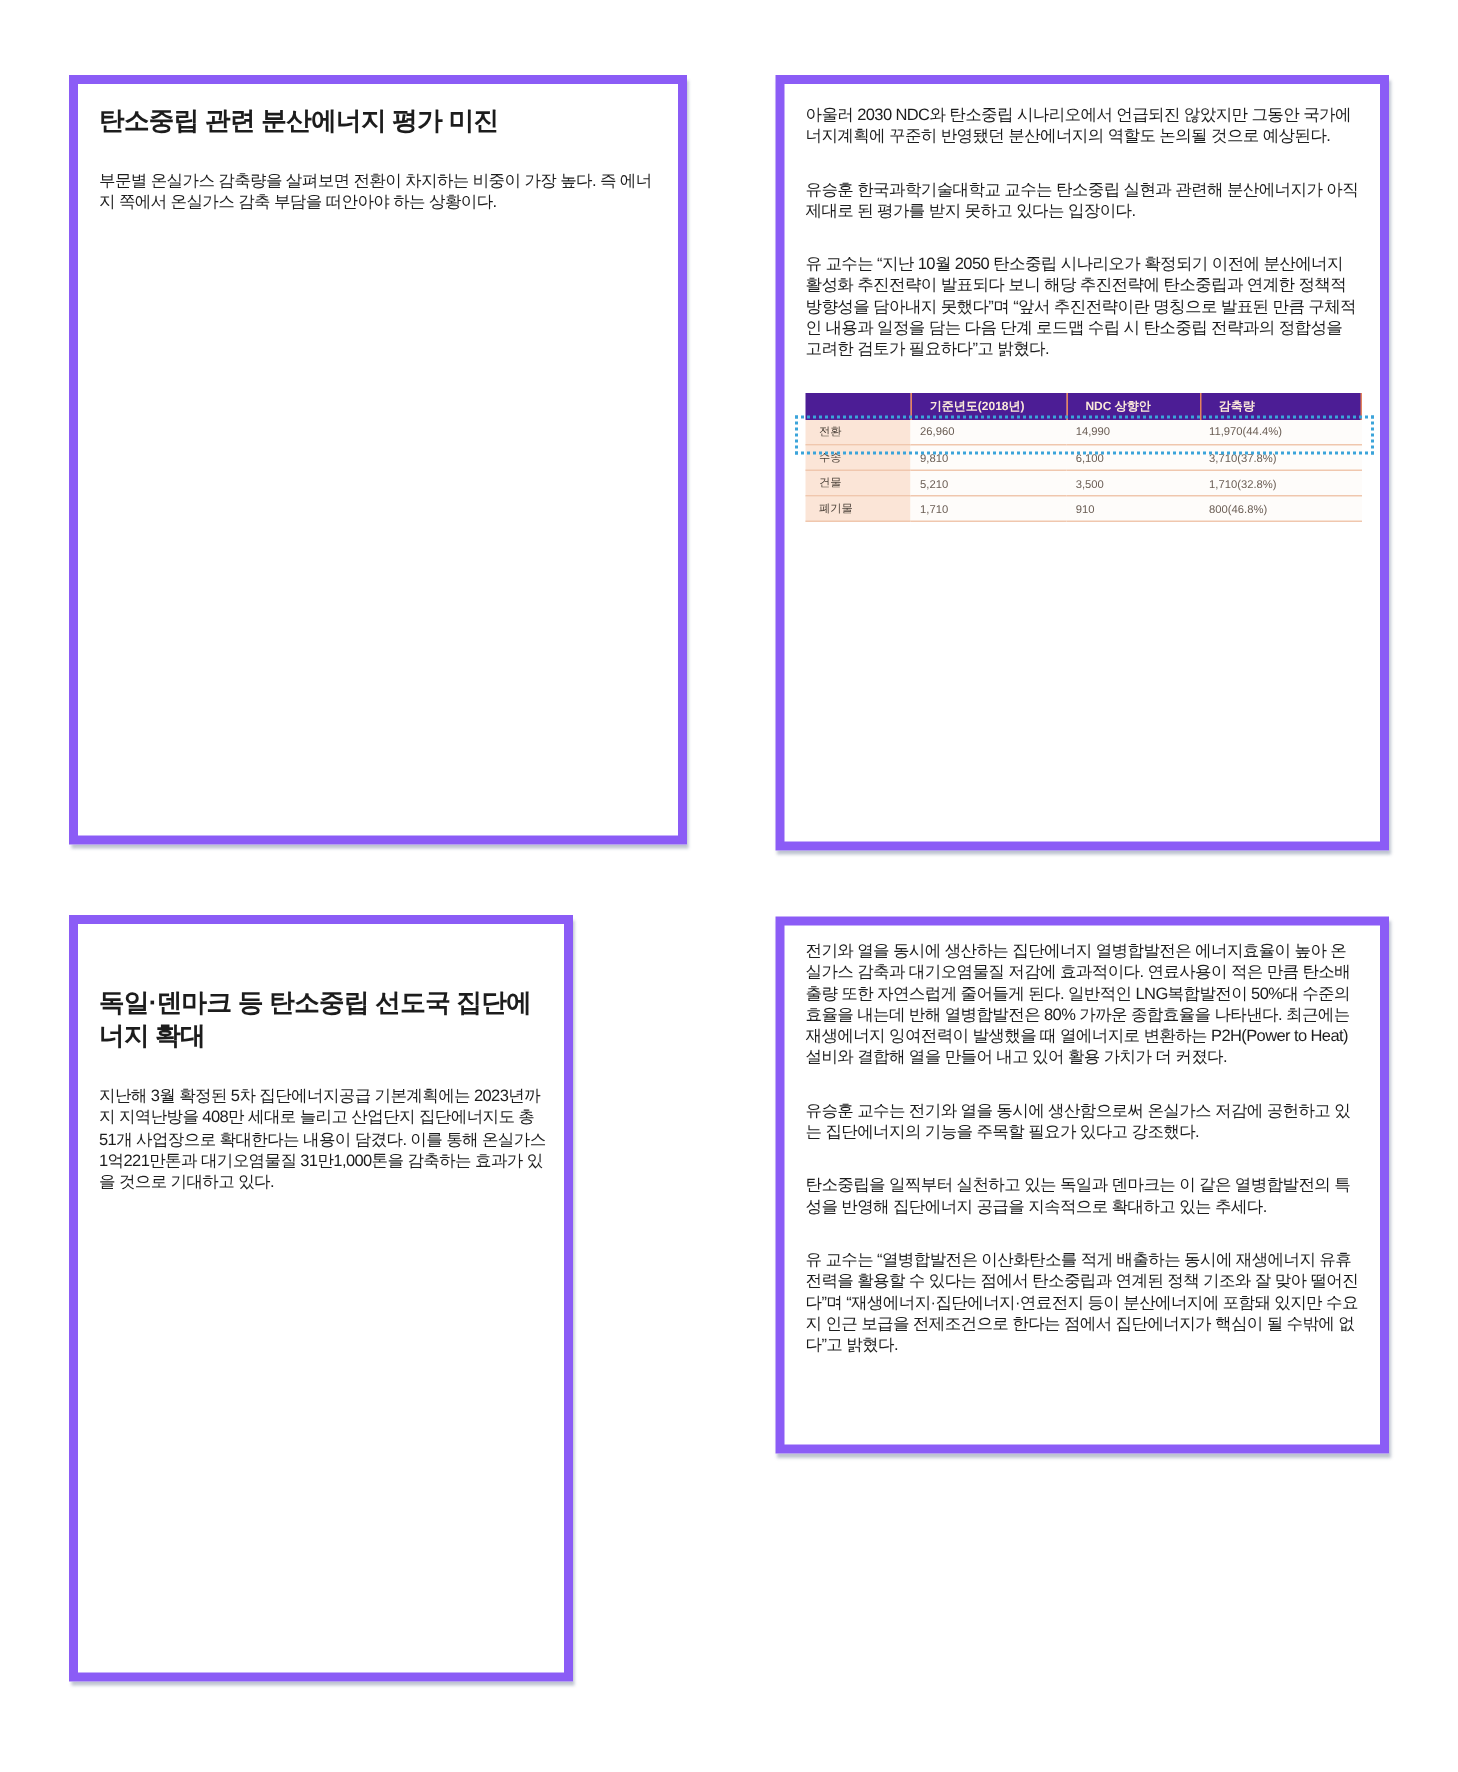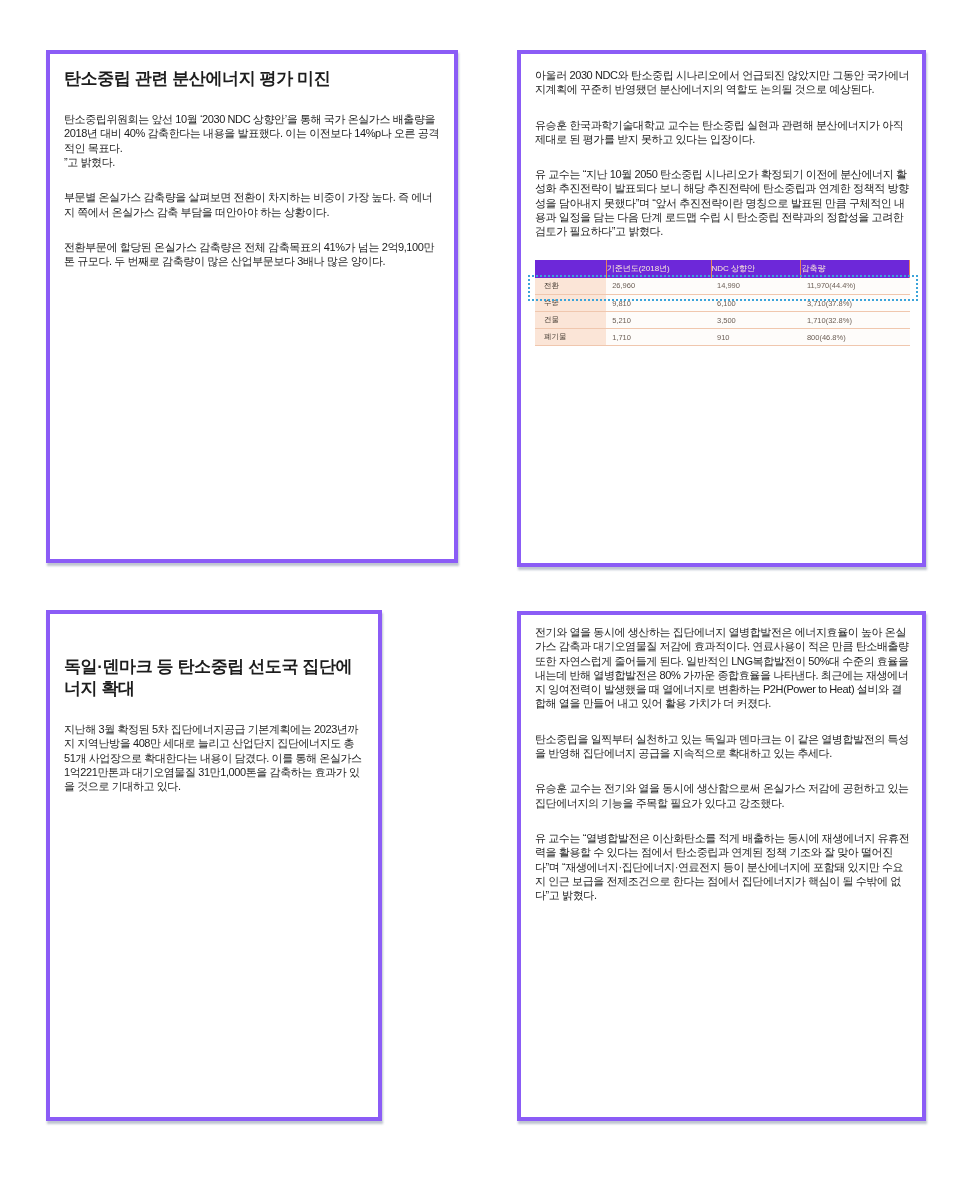--- a/index.html
+++ b/index.html
@@ -2,29 +2,29 @@
 <html><head>
 <meta charset="utf-8">
 <style>
   html,body{margin:0;padding:0;}
   body{
     width:972px;height:1181px;position:relative;background:#ffffff;
     font-family:"Liberation Sans","DejaVu Sans",sans-serif;
     color:#1c1c1c;
   }
   .panel{
-    position:absolute;background:#ffffff;border:4px solid #8b5cf6;
+    position:absolute;background:#ffffff;border:6px solid #8b5cf6;
     box-sizing:border-box;overflow:hidden;
     box-shadow:1px 3px 2px rgba(110,125,150,0.45);
   }
   .panel-inner{padding:14px 12px 10px 14px;}
   .panel-tl{left:46px;top:50px;width:412px;height:513px;}
   .panel-tr{left:517px;top:50px;width:409px;height:517px;}
   .panel-bl{left:46px;top:610px;width:336px;height:511px;}
-  .panel-br{left:517px;top:611px;width:409px;height:510px;}
+  .panel-br{left:517px;top:611px;width:409px;height:358px;}
   .panel-bl .panel-inner{padding-top:42px;}
   .panel-br .panel-inner{padding-top:10px;}
   .box-title{
     font-weight:bold;font-size:17px;line-height:1.3;margin:0 0 22px 0;
     letter-spacing:-0.4px;
   }
   .para{
     font-size:11px;line-height:1.3;margin:0 0 21px 0;
     letter-spacing:-0.4px;white-space:pre-line;text-align:left;
   }
@@ -34,44 +34,41 @@
   .table-wrap{position:relative;margin-top:10px;}
   table.ndc{
     width:100%;border-collapse:collapse;table-layout:fixed;
     font-size:7.5px;color:#6b5e55;
   }
   table.ndc col.c0{width:19%;}
   table.ndc col.c1{width:28%;}
   table.ndc col.c2{width:24%;}
   table.ndc col.c3{width:29%;}
   table.ndc th{
-    background:#6d28d9;color:#fbe9da;font-weight:normal;text-align:left;
-    font-size:8px;height:18px;padding:2px 0;box-sizing:border-box;
+    background:#4c1d95;color:#fbe9da;font-weight:bold;text-align:left;
+    font-size:8px;height:18px;padding:2px 12px;box-sizing:border-box;
     border-right:1px solid #e5835c;
   }
   table.ndc td{
     height:17px;padding:2px 6px;box-sizing:border-box;text-align:left;
     border-bottom:1px solid #f0c7ae;background:#fefcfa;
   }
   table.ndc td.rowlabel{background:#fbe5d7;color:#4a4038;padding-left:9px;}
   .marquee{
     position:absolute;left:-7px;right:-8px;top:15px;height:22px;
     border:2px dotted #3ba4da;pointer-events:none;
   }
 </style>
 </head>
 <body>
 
 <div class="panel panel-tl">
   <div class="panel-inner">
     <div class="box-title">탄소중립 관련 분산에너지 평가 미진</div>
-    <p class="para">탄소중립위원회는 앞선 10월 ‘2030 NDC 상향안’을 통해 국가 온실가스 배출량을 2018년 대비 40% 감축한다는 내용을 발표했다. 이는 이전보다 14%p나 오른 공격적인 목표다.
-”고 밝혔다.</p>
     <p class="para">부문별 온실가스 감축량을 살펴보면 전환이 차지하는 비중이 가장 높다. 즉 에너지 쪽에서 온실가스 감축 부담을 떠안아야 하는 상황이다.</p>
-    <p class="para">전환부문에 할당된 온실가스 감축량은 전체 감축목표의 41%가 넘는 2억9,100만톤 규모다. 두 번째로 감축량이 많은 산업부문보다 3배나 많은 양이다.</p>
 
   </div>
 </div>
 
 <div class="panel panel-tr">
   <div class="panel-inner">
     <p class="para">아울러 2030 NDC와 탄소중립 시나리오에서 언급되진 않았지만 그동안 국가에너지계획에 꾸준히 반영됐던 분산에너지의 역할도 논의될 것으로 예상된다.</p>
     <p class="para">유승훈 한국과학기술대학교 교수는 탄소중립 실현과 관련해 분산에너지가 아직 제대로 된 평가를 받지 못하고 있다는 입장이다.</p>
     <p class="para">유 교수는 “지난 10월 2050 탄소중립 시나리오가 확정되기 이전에 분산에너지 활성화 추진전략이 발표되다 보니 해당 추진전략에 탄소중립과 연계한 정책적 방향성을 담아내지 못했다”며 “앞서 추진전략이란 명칭으로 발표된 만큼 구체적인 내용과 일정을 담는 다음 단계 로드맵 수립 시 탄소중립 전략과의 정합성을 고려한 검토가 필요하다”고 밝혔다.</p>
 
@@ -128,17 +125,17 @@
 <div class="panel panel-bl">
   <div class="panel-inner">
     <div class="box-title">독일·덴마크 등 탄소중립 선도국 집단에너지 확대</div>
     <p class="para">지난해 3월 확정된 5차 집단에너지공급 기본계획에는 2023년까지 지역난방을 408만 세대로 늘리고 산업단지 집단에너지도 총 51개 사업장으로 확대한다는 내용이 담겼다. 이를 통해 온실가스 1억221만톤과 대기오염물질 31만1,000톤을 감축하는 효과가 있을 것으로 기대하고 있다.</p>
   </div>
 </div>
 
 <div class="panel panel-br">
   <div class="panel-inner">
     <p class="para">전기와 열을 동시에 생산하는 집단에너지 열병합발전은 에너지효율이 높아 온실가스 감축과 대기오염물질 저감에 효과적이다. 연료사용이 적은 만큼 탄소배출량 또한 자연스럽게 줄어들게 된다. 일반적인 LNG복합발전이 50%대 수준의 효율을 내는데 반해 열병합발전은 80% 가까운 종합효율을 나타낸다. 최근에는 재생에너지 잉여전력이 발생했을 때 열에너지로 변환하는 P2H(Power to Heat) 설비와 결합해 열을 만들어 내고 있어 활용 가치가 더 커졌다.</p>
+    <p class="para">유승훈 교수는 전기와 열을 동시에 생산함으로써 온실가스 저감에 공헌하고 있는 집단에너지의 기능을 주목할 필요가 있다고 강조했다.</p>
     <p class="para">탄소중립을 일찍부터 실천하고 있는 독일과 덴마크는 이 같은 열병합발전의 특성을 반영해 집단에너지 공급을 지속적으로 확대하고 있는 추세다.</p>
-    <p class="para">유승훈 교수는 전기와 열을 동시에 생산함으로써 온실가스 저감에 공헌하고 있는 집단에너지의 기능을 주목할 필요가 있다고 강조했다.</p>
     <p class="para">유 교수는 “열병합발전은 이산화탄소를 적게 배출하는 동시에 재생에너지 유휴전력을 활용할 수 있다는 점에서 탄소중립과 연계된 정책 기조와 잘 맞아 떨어진다”며 “재생에너지·집단에너지·연료전지 등이 분산에너지에 포함돼 있지만 수요지 인근 보급을 전제조건으로 한다는 점에서 집단에너지가 핵심이 될 수밖에 없다”고 밝혔다.</p>
   </div>
 </div>
 
 </body></html>

